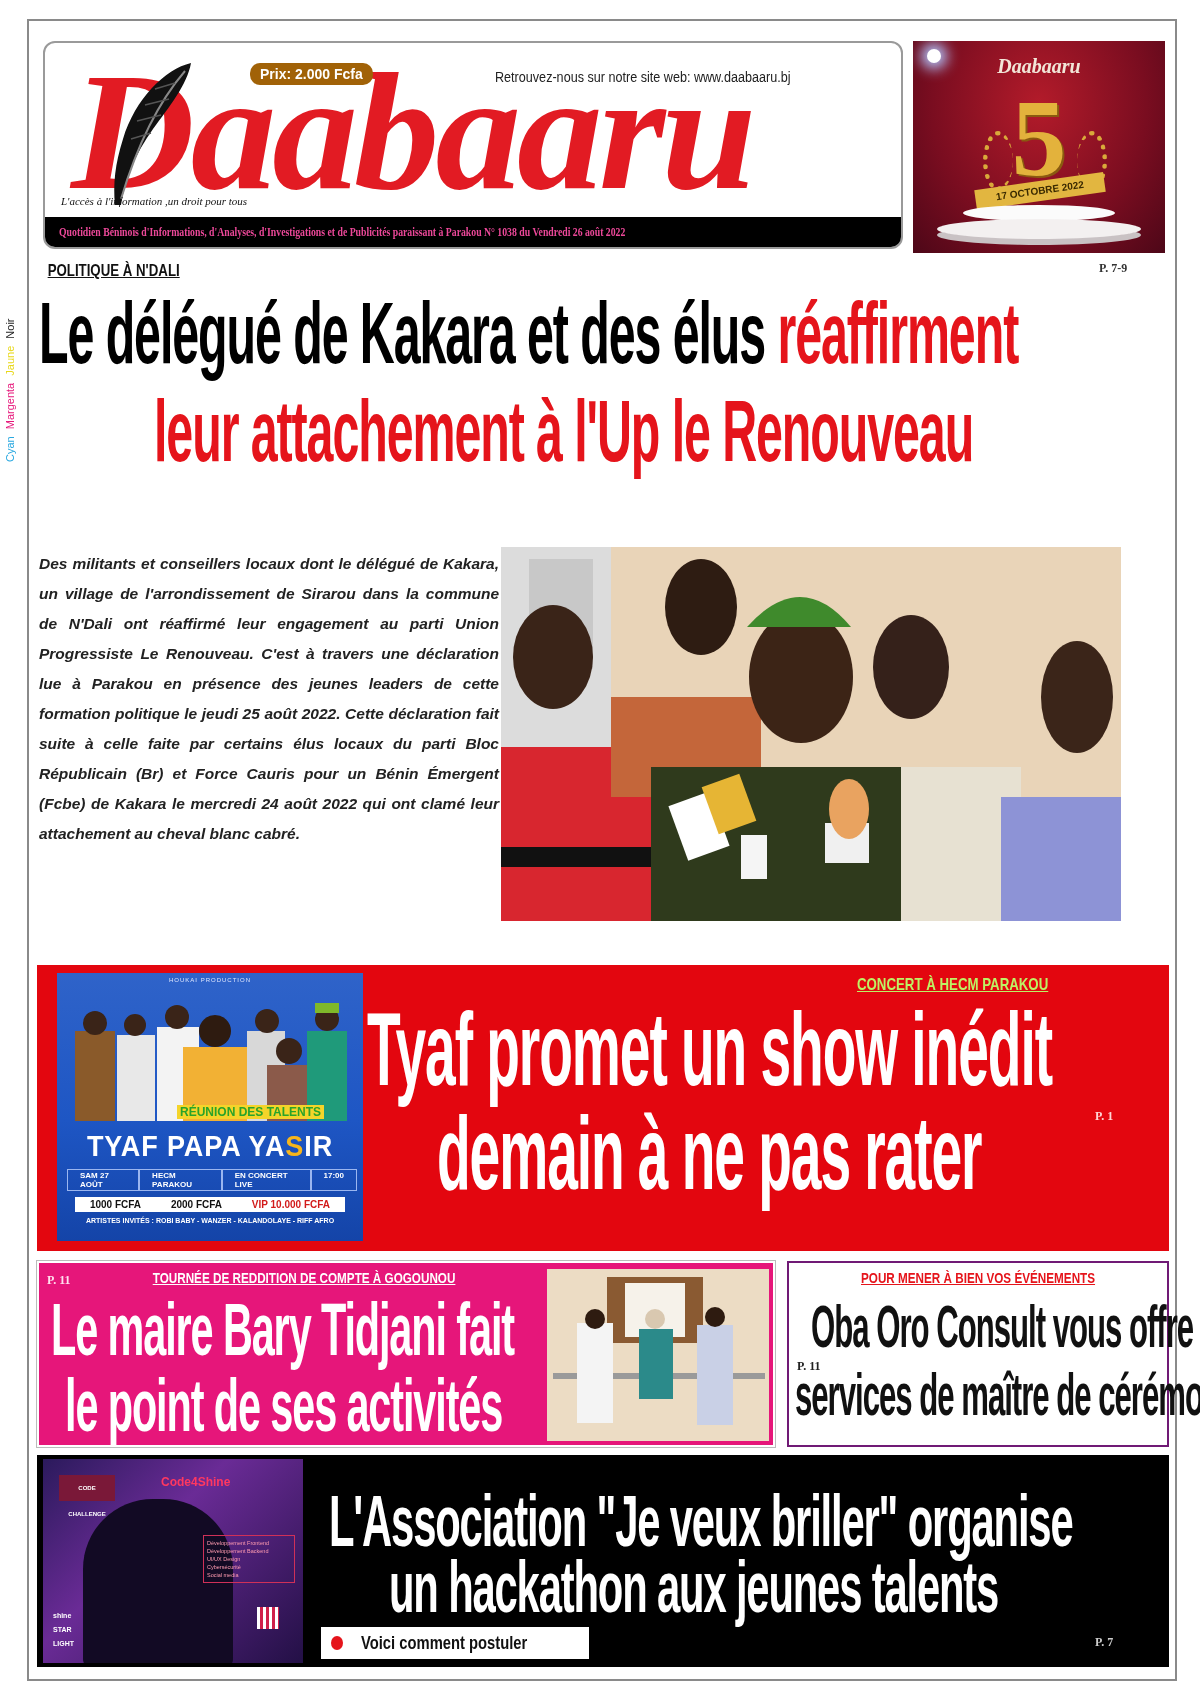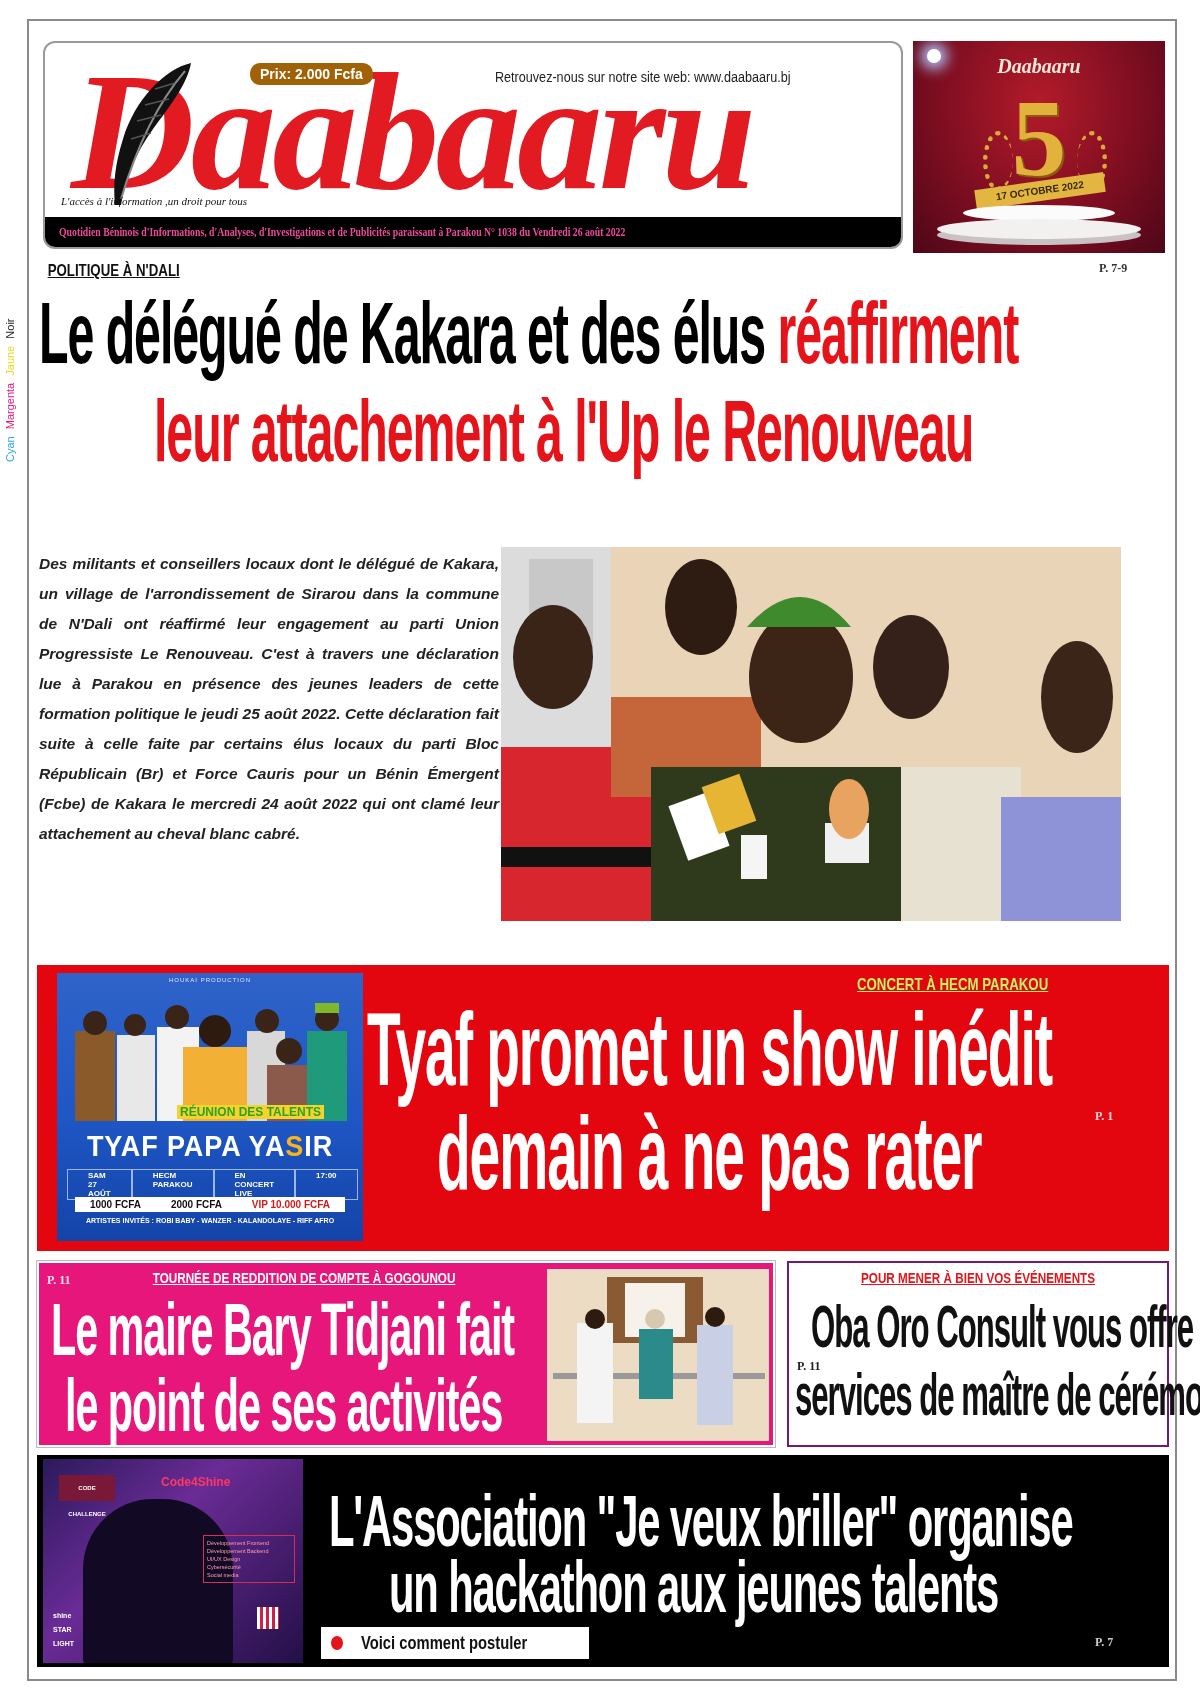--- a/index.html
+++ b/index.html
@@ -48,21 +48,21 @@
 
   
   .concert { position: absolute; left: 8px; top: 944px; width: 1132px; height: 286px; background: #e3060f; }
   .poster { position: absolute; left: 18px; top: 6px; width: 310px; height: 272px; background: linear-gradient(180deg, #2f63c9 0%, #1e56c4 55%, #1444a8 100%); overflow: hidden; border: 2px solid #e3060f; }
   .poster .prod { position: absolute; top: 4px; width: 100%; text-align: center; font-size: 6px; color: #dfe7ff; letter-spacing: 1px; }
   .poster .crowd { position: absolute; left: 14px; top: 28px; width: 280px; height: 120px; }
   .poster .reunion { position: absolute; top: 132px; left: 120px; font-size: 12px; font-weight: bold; color: #2aa32a; background: #f4d42a; padding: 0 3px; }
   .poster .title { position: absolute; top: 156px; left: 0; width: 100%; text-align: center; color: #fff; font-weight: bold; font-size: 30px; font-family: "Liberation Sans", sans-serif; transform: scaleX(0.9); letter-spacing: 1px; }
   .poster .title .s { color: #f7b51b; }
   .poster .meta { position: absolute; top: 196px; left: 10px; width: 290px; display: flex; justify-content: space-between; font-size: 8px; color: #fff; font-weight: bold; }
-  .poster .meta span { border: 1px solid #9bb6f0; padding: 1px 20px; }
+  .poster .meta span { border: 1px solid #9bb6f0; padding: 1px 12px; }
   .poster .prices { position: absolute; top: 224px; left: 18px; width: 270px; background: #fff; display: flex; justify-content: space-around; font-size: 10px; font-weight: bold; color: #111; padding: 2px 0; }
   .poster .artists { position: absolute; top: 244px; left: 0; width: 100%; text-align: center; font-size: 7px; color: #fff; font-weight: bold; }
   .concert-kicker { position: absolute; left: 318px; top: 10px; width: 720px; text-align: right; font-size: 17px; color: #bef264; }
   .concert-h1 { position: absolute; left: 330px; top: 32px; font-size: 104px; line-height: 1; color: #fff; transform: scaleX(0.53); }
   .concert-h2 { position: absolute; left: 400px; top: 136px; font-size: 104px; line-height: 1; color: #fff; transform: scaleX(0.53); }
   .concert-pg { left: 1058px; top: 144px; color: #ffd6d6; }
 
   
   .gogo { position: absolute; left: 8px; top: 1240px; width: 738px; height: 186px; background: #e6167a; border: 2px solid #fff; outline: 1px solid #bbb; }
   .gogo-pg { left: 8px; top: 10px; color: #ffe0ee; }

